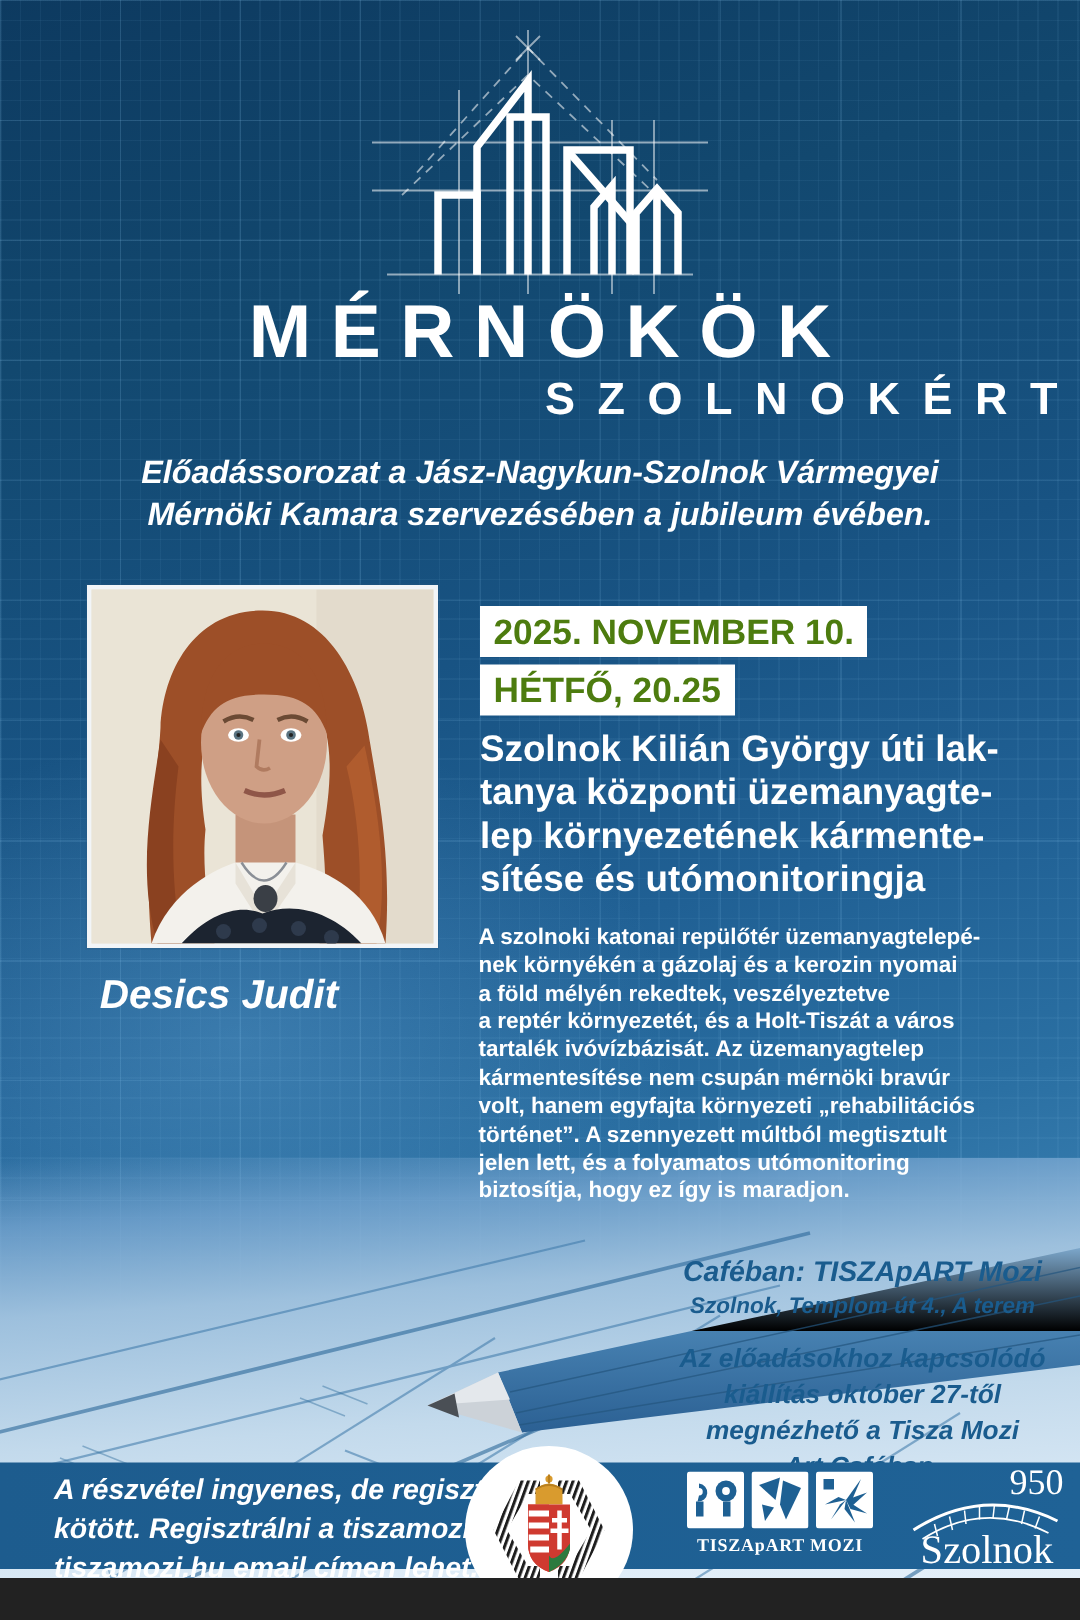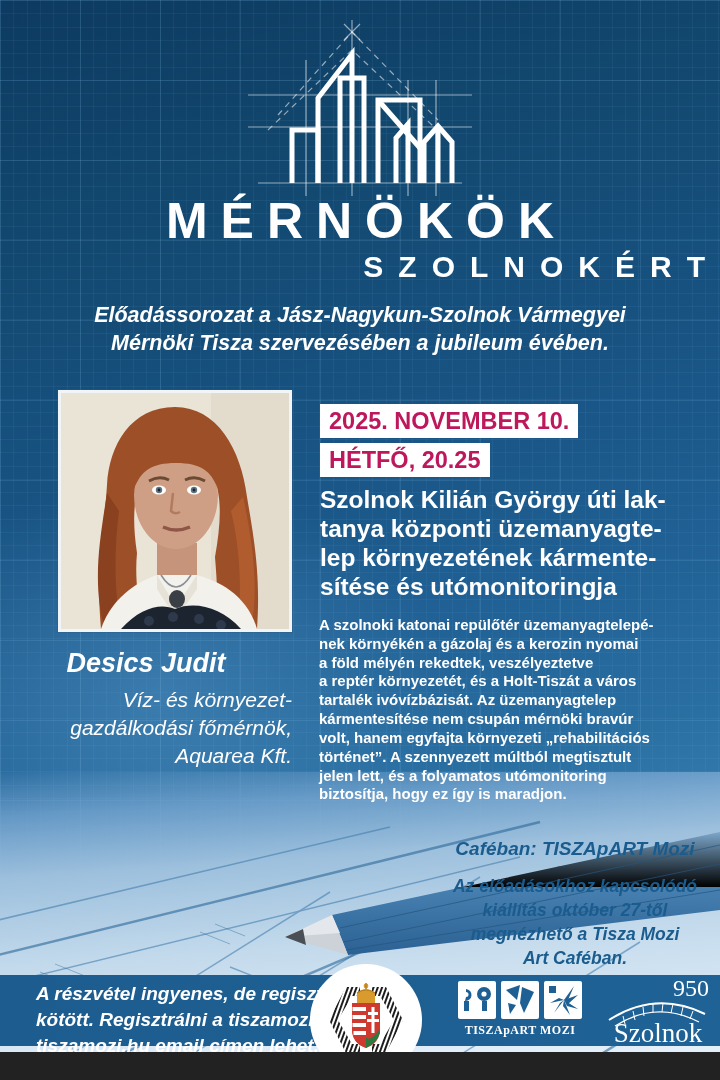--- a/index.html
+++ b/index.html
@@ -58,21 +58,21 @@
   .speaker-name{
     position:absolute;left:0px;top:648px;width:292px;text-align:center;
     font-weight:bold;font-style:italic;font-size:27px;
   }
   .speaker-role{
     position:absolute;left:0px;top:686px;width:292px;text-align:right;
     font-style:italic;font-size:21px;line-height:1.33;white-space:pre-line;
   }
   
   .badge{
-    position:absolute;left:320px;background:#fff;color:#be185d;
+    position:absolute;left:320px;background:#fff;color:#4d7c0f;
     font-weight:bold;font-size:23.5px;padding:4px 9px 3px 9px;white-space:nowrap;
   }
   .badge.date{top:404px;}
   .badge.time{top:443px;}
   .talk-title{
     position:absolute;left:320px;top:486px;width:390px;
     font-weight:bold;font-size:24.5px;line-height:1.18;white-space:pre-line;
   }
   .talk-body{
     position:absolute;left:319px;top:616px;width:392px;
@@ -177,21 +177,21 @@
       <line x1="130" y1="80" x2="172" y2="128"></line>
       <polyline points="148,163 148,118 160,104 160,163"></polyline>
       <polyline points="176,163 176,122 190,106 204,122 204,163"></polyline>
       <line x1="190" y1="106" x2="190" y2="163"></line>
     </g>
   </svg>
 
   <div class="series-title">MÉRNÖKÖK</div>
   <div class="series-sub">SZOLNOKÉRT</div>
   <div class="series-tagline">Előadássorozat a Jász-Nagykun-Szolnok Vármegyei
-Mérnöki Tisza szervezésében a jubileum évében.</div>
+Mérnöki Kamara szervezésében a jubileum évében.</div>
 
   <div class="photo-card">
     <svg viewBox="0 0 228 236">
       <rect width="228" height="236" fill="#eae4d6"></rect>
       <rect x="150" width="78" height="236" fill="#ddd5c4" opacity="0.6"></rect>
 
       <path d="M114,14 C70,14 48,52 46,92 C44,130 34,168 40,236 L82,236 C76,205 74,180 76,160 C70,120 74,96 84,78 L150,78 C162,100 160,130 154,164 C156,190 158,212 152,236 L196,236 C200,180 192,140 186,104 C180,56 156,14 114,14 Z" fill="#9d4f28"></path>
       <path d="M46,100 C40,140 30,190 44,236 L60,236 C52,190 54,150 58,118 Z" fill="#8a4120"></path>
       <path d="M182,104 C192,150 198,196 190,236 L176,236 C182,196 178,150 170,118 Z" fill="#b05c2e"></path>
 
@@ -217,43 +217,41 @@
       <circle cx="88" cy="228" r="5" fill="#2e3a4c"></circle>
         <circle cx="112" cy="224" r="5" fill="#2e3a4c"></circle>
       <circle cx="138" cy="226" r="5" fill="#2e3a4c"></circle>
         <circle cx="160" cy="232" r="5" fill="#2e3a4c"></circle>
 
       <path d="M100,182 Q115,206 130,182" stroke="#8a8f96" stroke-width="1.6" fill="none"></path>
       <ellipse cx="116" cy="206" rx="8" ry="9" fill="#3a3f46"></ellipse>
     </svg>
   </div>
   <div class="speaker-name">Desics Judit</div>
-  <div class="speaker-role">Víz- és környezet-
-gazdálkodási főmérnök,
-Aquarea Kft.</div>
 
   <div class="badge date">2025. NOVEMBER 10.</div>
   <div class="badge time">HÉTFŐ, 20.25</div>
   <div class="talk-title">Szolnok Kilián György úti lak-
 tanya központi üzemanyagte-
 lep környezetének kármente-
 sítése és utómonitoringja</div>
   <div class="talk-body">A szolnoki katonai repülőtér üzemanyagtelepé-
 nek környékén a gázolaj és a kerozin nyomai
 a föld mélyén rekedtek, veszélyeztetve
 a reptér környezetét, és a Holt-Tiszát a város
 tartalék ivóvízbázisát. Az üzemanyagtelep
 kármentesítése nem csupán mérnöki bravúr
 volt, hanem egyfajta környezeti „rehabilitációs
 történet”. A szennyezett múltból megtisztult
 jelen lett, és a folyamatos utómonitoring
 biztosítja, hogy ez így is maradjon.</div>
 
   <div class="venue">
     <div class="venue-line1">Caféban: TISZApART Mozi</div>
+    <div class="venue-line2">Szolnok, Templom út 4., A terem</div>
     <div class="venue-exhibition">Az előadásokhoz kapcsolódó
 kiállítás október 27-től
 megnézhető a Tisza Mozi
 Art Caféban.</div>
   </div>
 
   <div class="footer-bar"></div>
   <div class="registration">A részvétel ingyenes, de regisztrációhoz
 kötött. Regisztrálni a tiszamozi@
 tiszamozi.hu email címen lehet.</div>

